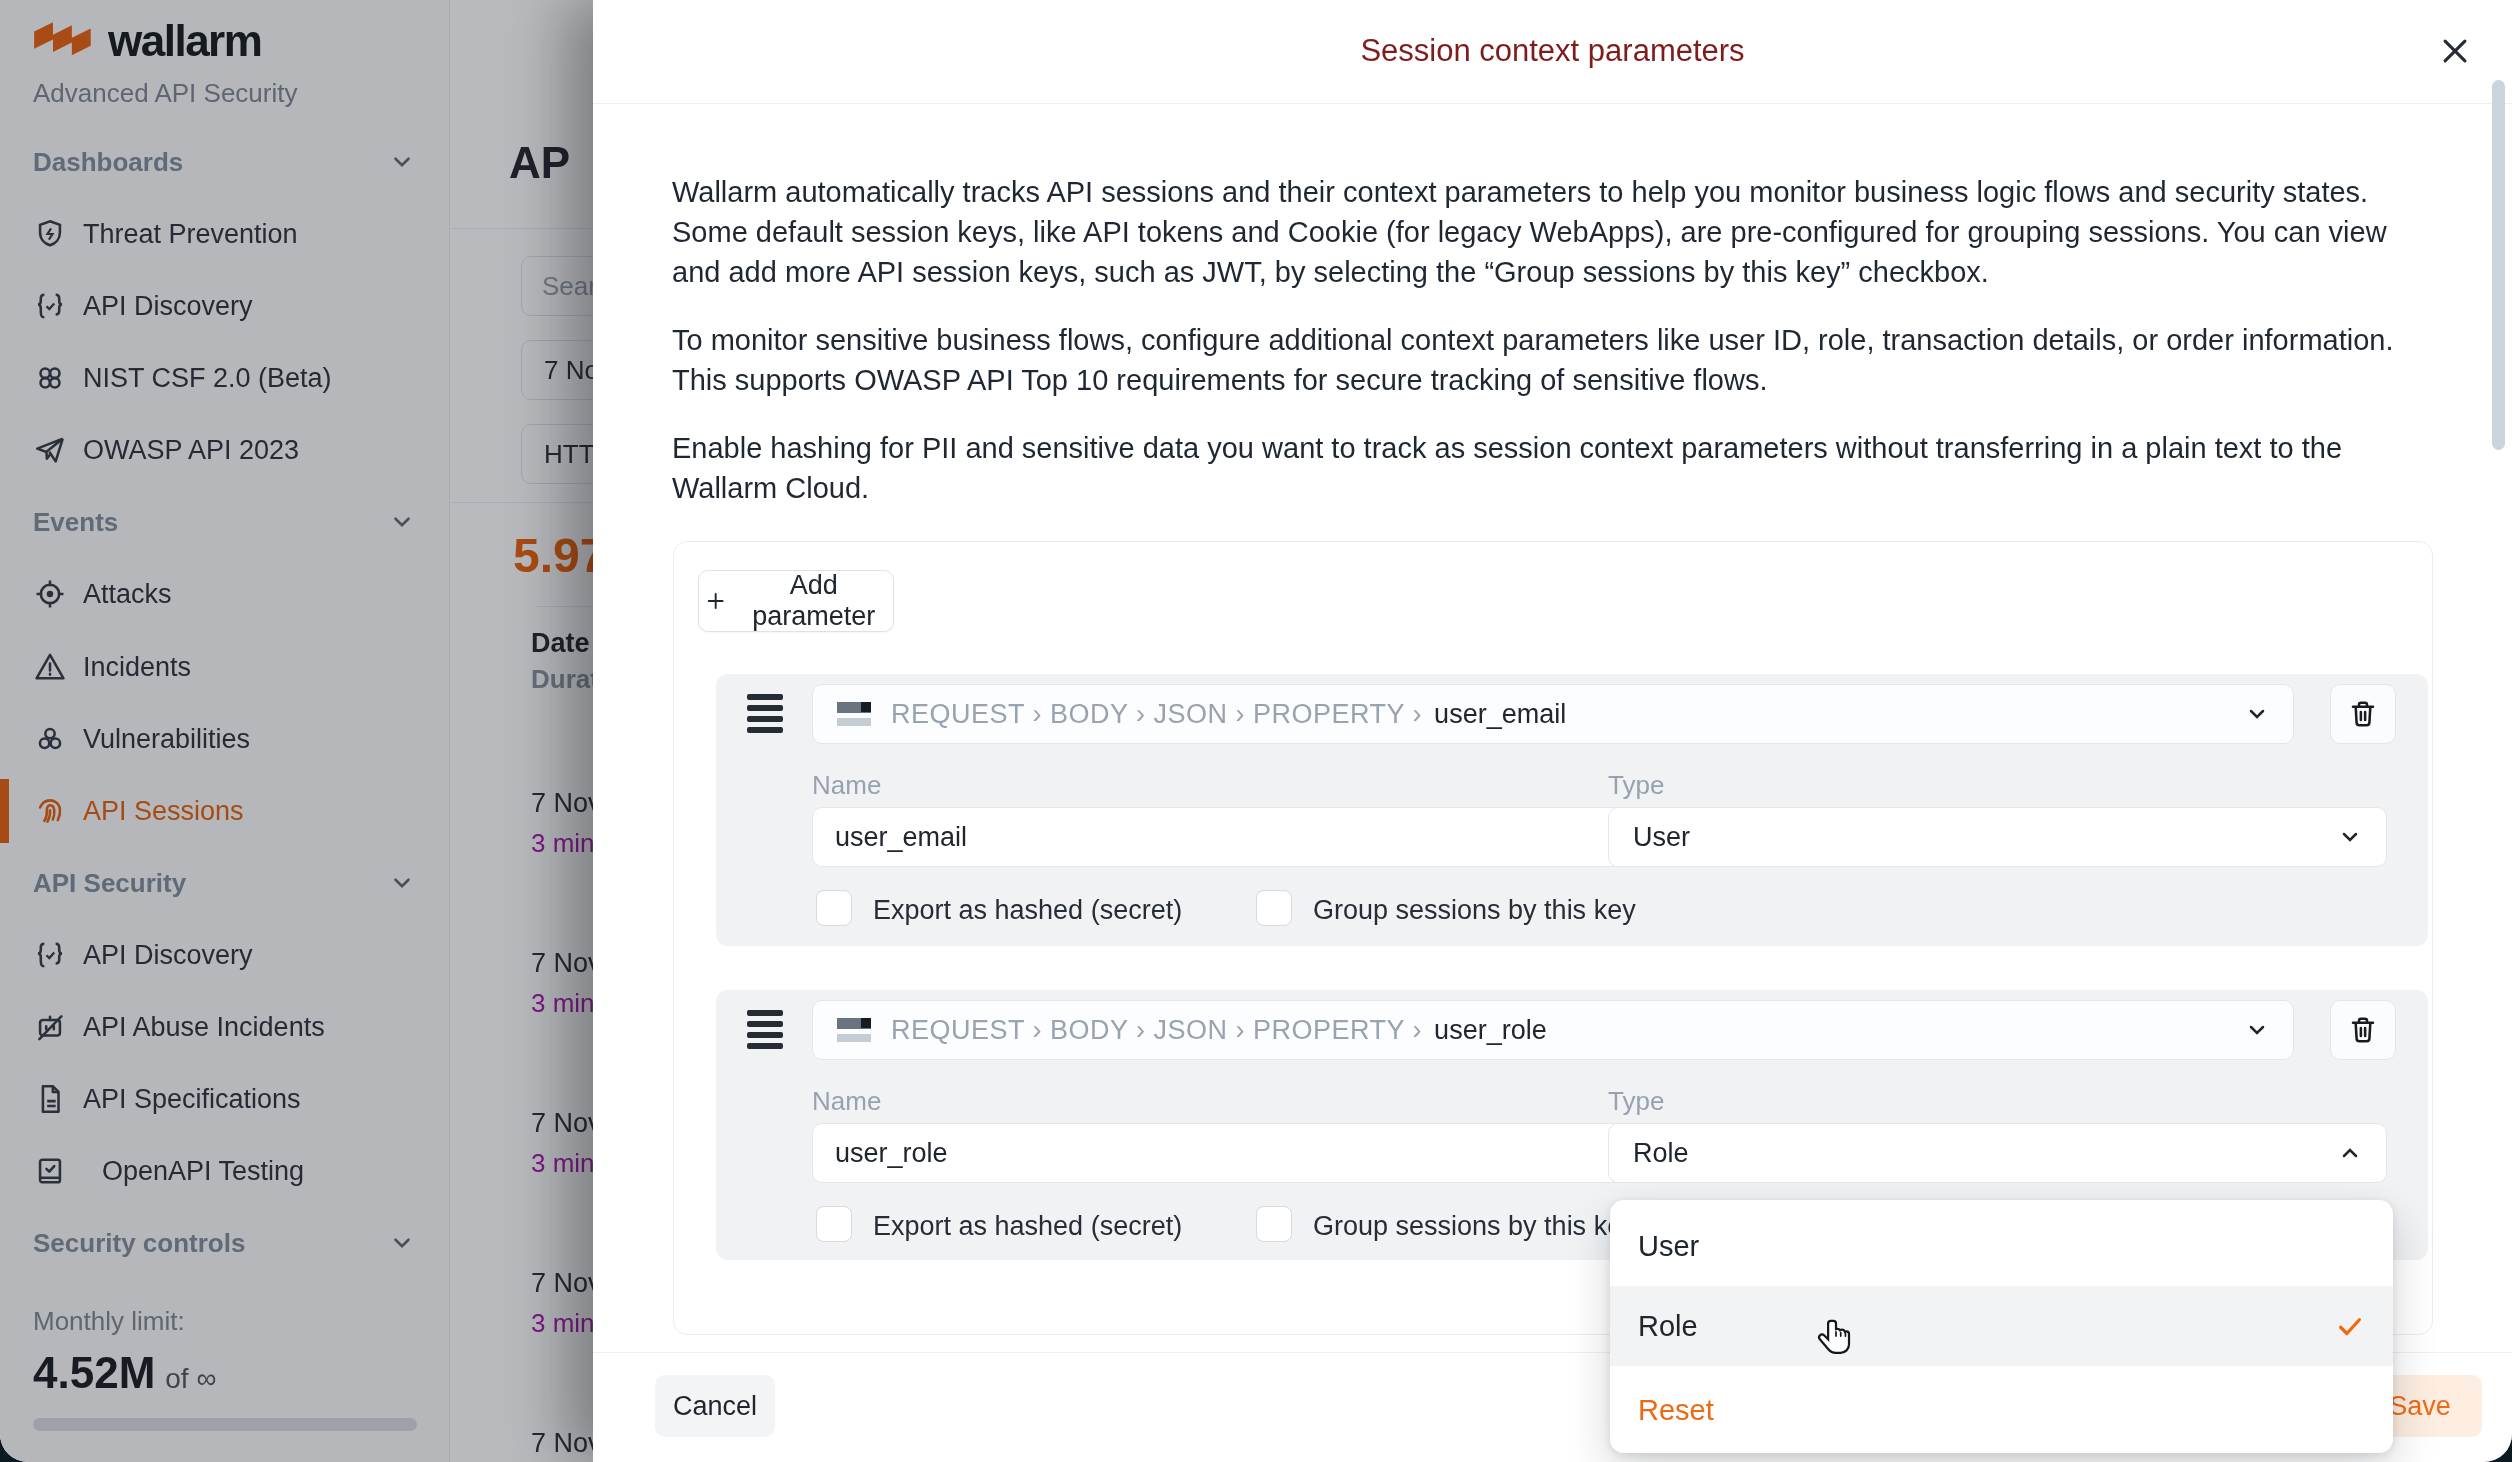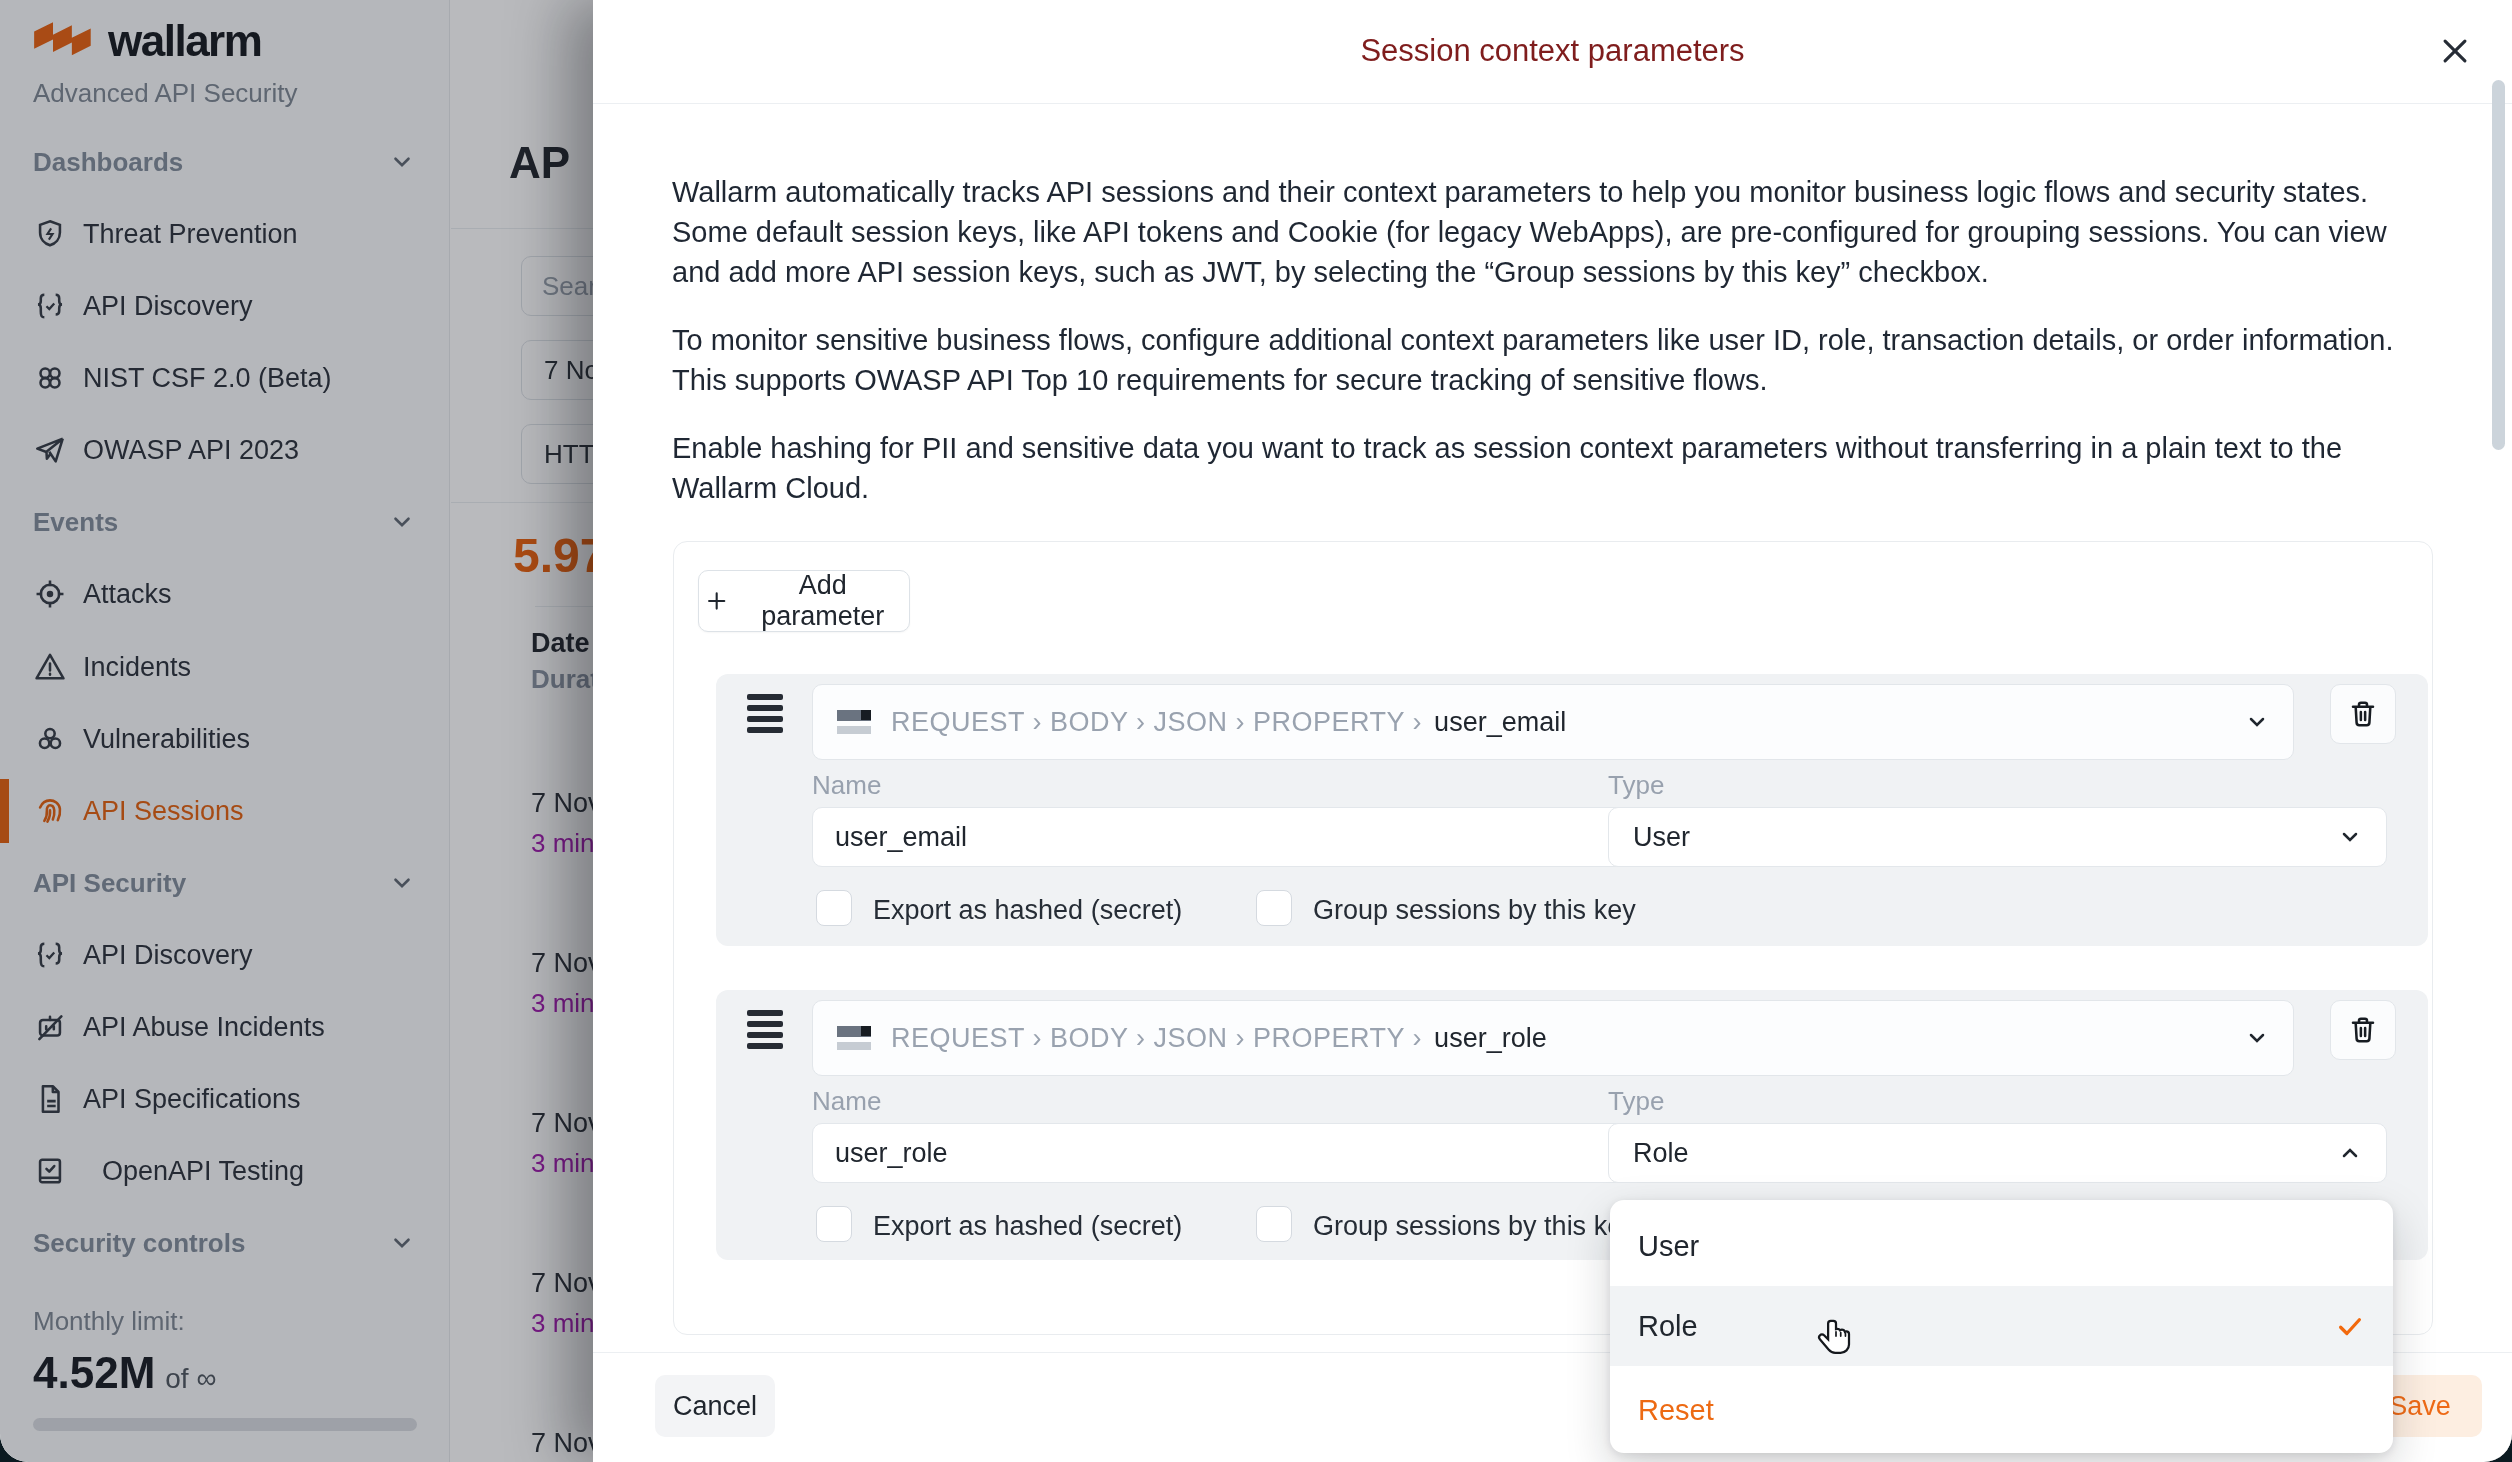--- a/index.html
+++ b/index.html
@@ -41,27 +41,27 @@
   
   .overlay{position:absolute;inset:0;background:rgba(23,28,36,0.30);z-index:20;}
   .modal{position:absolute;left:593px;top:0;right:0;bottom:0;background:#ffffff;z-index:30;box-shadow:-26px 0 60px rgba(8,12,18,0.35);border-radius:0 0 28px 0;}
   .modal-title{position:absolute;left:0;top:33px;width:100%;text-align:center;font-size:31px;font-weight:normal;color:#7f1d1d;}
   .modal-close{position:absolute;right:40px;top:34px;width:34px;height:34px;color:#262c36;cursor:pointer;}
   .modal-hdiv{position:absolute;left:0;top:103px;width:100%;height:1px;background:#eceff2;}
   .modal-scrollthumb{position:absolute;right:7px;top:80px;width:13px;height:370px;border-radius:7px;background:#ccd4db;}
   .para{position:absolute;left:79px;width:1763px;font-size:29px;line-height:40px;color:#1f2733;}
 
   .pcontainer{position:absolute;left:80px;top:541px;width:1760px;height:794px;border:1.5px solid #e9ecef;border-radius:14px;box-sizing:border-box;background:#fff;}
-  .add-btn{position:absolute;left:105px;top:570px;width:212px;height:62px;border:1px solid #dde2e7;border-radius:10px;background:#fff;display:flex;align-items:center;justify-content:center;gap:14px;font-size:27px;color:#20262e;cursor:pointer;box-shadow:0 1px 2px rgba(20,25,30,0.04);}
+  .add-btn{position:absolute;left:105px;top:570px;width:196px;height:62px;border:1px solid #dde2e7;border-radius:10px;background:#fff;display:flex;align-items:center;justify-content:center;gap:14px;font-size:27px;color:#20262e;cursor:pointer;box-shadow:0 1px 2px rgba(20,25,30,0.04);}
   .add-btn svg{width:26px;height:26px;color:#20262e;}
 
   .pcard{position:absolute;left:123px;width:1712px;height:272px;background:#f0f2f4;border-radius:12px;}
   .drag{position:absolute;left:31px;top:20px;width:36px;height:42px;cursor:grab;}
   .drag span{display:block;height:5.5px;background:#262c34;border-radius:2px;margin-bottom:5.5px;}
-  .keybox{position:absolute;left:96px;top:10px;width:1482px;height:76px;background:#fcfdfe;border:1px solid #e2e6ea;border-radius:10px;box-sizing:border-box;display:flex;align-items:center;padding:0 24px;cursor:pointer;}
+  .keybox{position:absolute;left:96px;top:10px;width:1482px;height:60px;background:#fcfdfe;border:1px solid #e2e6ea;border-radius:10px;box-sizing:border-box;display:flex;align-items:center;padding:0 24px;cursor:pointer;}
   .req-ico{width:36px;height:24px;position:relative;margin-right:18px;flex:0 0 auto;}
   .req-ico .t{position:absolute;left:0;top:0;width:34px;height:11px;background:#6a7380;}
   .req-ico .sq{position:absolute;left:24px;top:0;width:10px;height:10px;background:#171c22;}
   .req-ico .b{position:absolute;left:0;top:16px;width:34px;height:8px;background:#c6ccd3;}
   .key-prefix{font-size:27px;color:#99a2af;letter-spacing:0.5px;white-space:nowrap;}
   .key-value{font-size:27px;color:#20262e;margin-left:12px;white-space:nowrap;}
   .keybox .chev{margin-left:auto;width:24px;height:24px;color:#20262e;flex:0 0 auto;}
   .trash-btn{position:absolute;left:1614px;top:10px;width:66px;height:60px;background:#fbfcfd;border:1px solid #e2e6ea;border-radius:10px;box-sizing:border-box;display:flex;align-items:center;justify-content:center;cursor:pointer;}
   .trash-btn svg{width:32px;height:34px;color:#171c22;}
   .fld-label{position:absolute;top:96px;font-size:26px;color:#98a1ae;}

